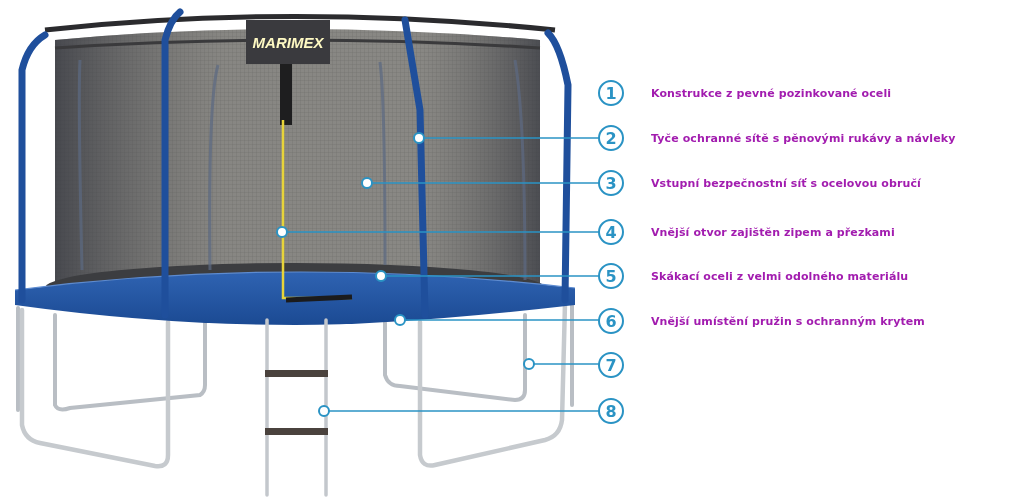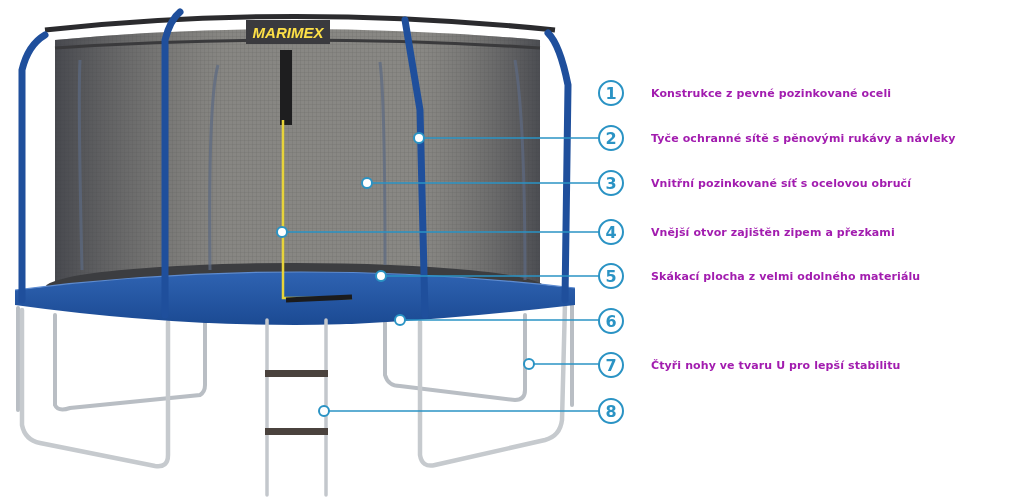--- a/index.html
+++ b/index.html
@@ -4,22 +4,22 @@
 <style>
   html, body { margin:0; padding:0; background:#ffffff; }
   body { width:1020px; height:500px; position:relative; overflow:hidden;
          font-family:"DejaVu Sans","Liberation Sans",sans-serif; }
   #art { position:absolute; left:0; top:0; width:1020px; height:500px; }
   .legend-item { position:absolute; left:598px; height:30px; display:flex; align-items:center; }
   .num { width:26px; height:26px; border:2px solid #2a93c4; border-radius:50%;
          color:#2a93c4; font-weight:bold; font-size:16px; display:flex; align-items:center;
          justify-content:center; background:#fff; box-sizing:border-box; }
   .label { margin-left:27px; color:#a21caf; font-weight:bold; font-size:11px; white-space:nowrap; letter-spacing:0.1px; }
-  .brand { position:absolute; left:246px; top:20px; width:84px; height:24px; background:#3a3a3e;
-           color:#fde047; font-style:italic; font-weight:bold; font-size:15px; display:flex;
+  .brand { position:absolute; left:246px; top:20px; width:84px; height:44px; background:#3a3a3e;
+           color:#fef9c3; font-style:italic; font-weight:bold; font-size:15px; display:flex;
            align-items:center; justify-content:center; font-family:"Liberation Sans",sans-serif; }
 </style>
 </head>
 <body>
 
 <svg id="art" viewBox="0 0 1020 500" xmlns="http://www.w3.org/2000/svg">
   <defs>
     <pattern id="mesh" width="4" height="4" patternUnits="userSpaceOnUse">
       <rect width="4" height="4" fill="#8e8d89"></rect>
       <path d="M0 0 L4 0 M0 0 L0 4" stroke="#6f6e6b" stroke-width="0.6"></path>
@@ -107,32 +107,32 @@
 <div class="legend-item" style="top:78px">
   <div class="num">1</div>
   <div class="label">Konstrukce z pevné pozinkované oceli</div>
 </div>
 <div class="legend-item" style="top:123px">
   <div class="num">2</div>
   <div class="label">Tyče ochranné sítě s pěnovými rukávy a návleky</div>
 </div>
 <div class="legend-item" style="top:168px">
   <div class="num">3</div>
-  <div class="label">Vnitřní pozinkované síť s ocelovou obručí</div>
+  <div class="label">Vstupní bezpečnostní síť s ocelovou obručí</div>
 </div>
 <div class="legend-item" style="top:217px">
   <div class="num">4</div>
   <div class="label">Vnější otvor zajištěn zipem a přezkami</div>
 </div>
 <div class="legend-item" style="top:261px">
   <div class="num">5</div>
-  <div class="label">Skákací plocha z velmi odolného materiálu</div>
+  <div class="label">Skákací oceli z velmi odolného materiálu</div>
 </div>
 <div class="legend-item" style="top:306px">
   <div class="num">6</div>
+  <div class="label">Vnější umístění pružin s ochranným krytem</div>
 </div>
 <div class="legend-item" style="top:350px">
   <div class="num">7</div>
-  <div class="label">Čtyři nohy ve tvaru U pro lepší stabilitu</div>
 </div>
 <div class="legend-item" style="top:396px">
   <div class="num">8</div>
 </div>
 
 </body></html>

